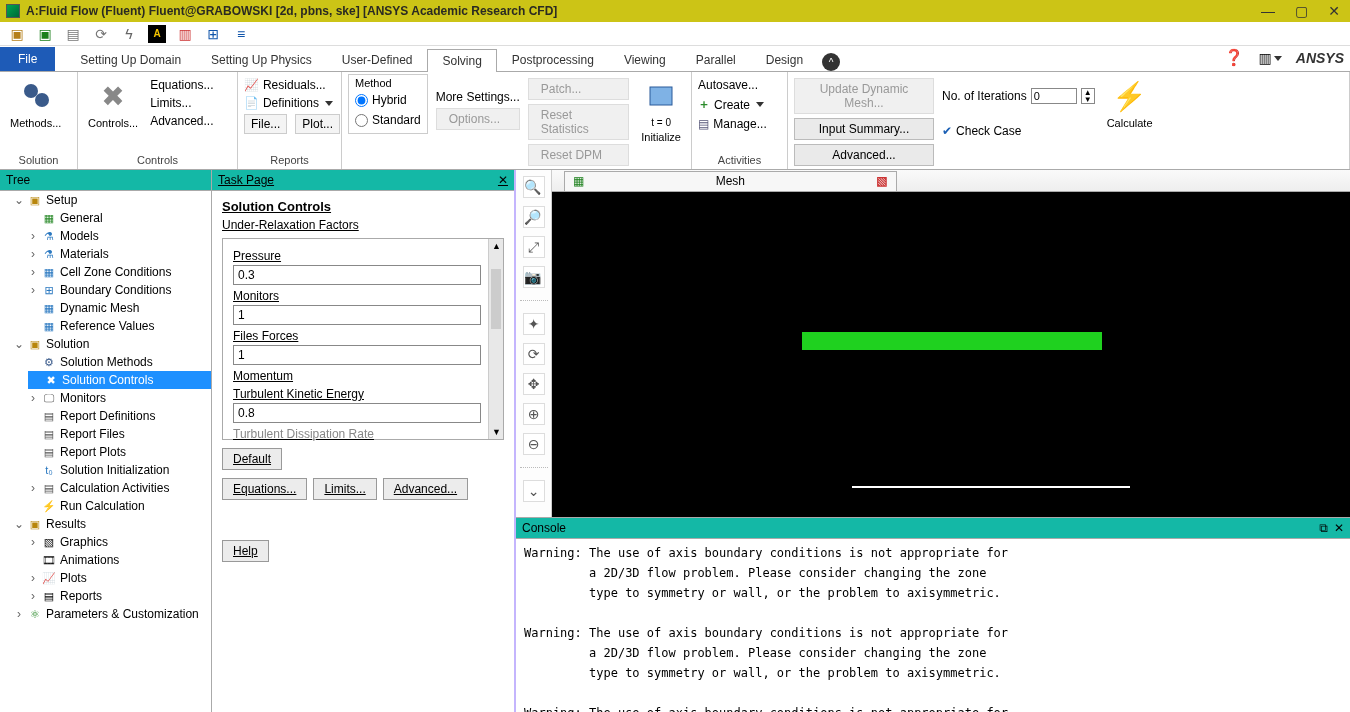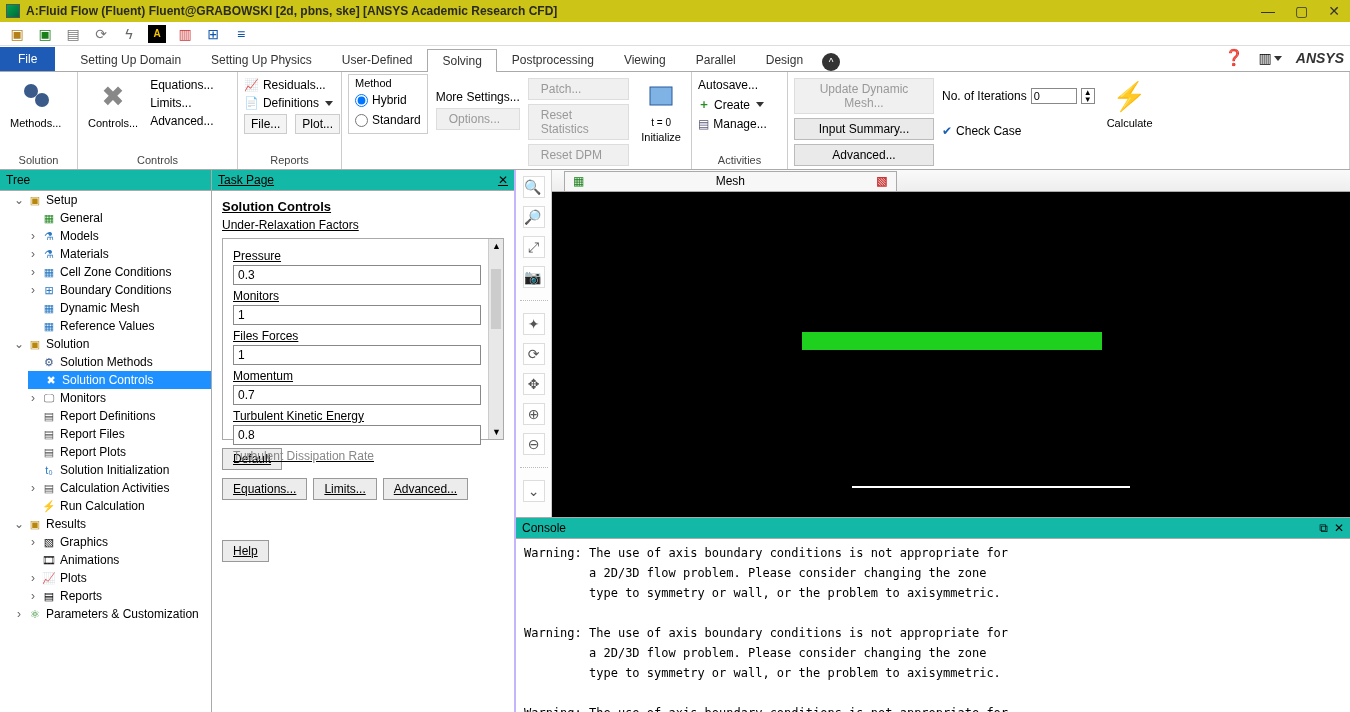--- a/index.html
+++ b/index.html
@@ -399,21 +399,21 @@
   </div>
 
   <div class="task">
     <div class="panehdr">
         <span>Task Page</span>
         <span>✕</span>
       </div>
     <div class="title">Solution Controls</div>
     <div class="sub">Under-Relaxation Factors</div>
     <div class="factors" style="height:202px;">
-      <div class="content" id="factor-list"><label>Pressure</label><input value="0.3" style=""><label>Monitors</label><input value="1" style=""><label>Files Forces</label><input value="1" style=""><label>Momentum</label><input value="0.7" style=""><label>Turbulent Kinetic Energy</label><input value="0.8" style=""><label style="color: rgb(136, 136, 136);">Turbulent Dissipation Rate</label></div>
+      <div class="content" id="factor-list"><label>Pressure</label><input value="0.3" style=""><label>Monitors</label><input value="1" style=""><label>Files Forces</label><input value="1" style=""><label>Momentum</label><label>Turbulent Kinetic Energy</label><input value="0.8" style=""><label style="color: rgb(136, 136, 136);">Turbulent Dissipation Rate</label></div>
       <div class="scroll">
         <div style="position:absolute;top:2px;left:3px;font-size:9px;">▲</div>
         <div class="thumb"></div>
         <div style="position:absolute;bottom:2px;left:3px;font-size:9px;">▼</div>
       </div>
     </div>
     <div class="btnrow">
         <button class="btn">Default</button>
       </div>
     <div class="btnrow" style="padding-top:0;">

